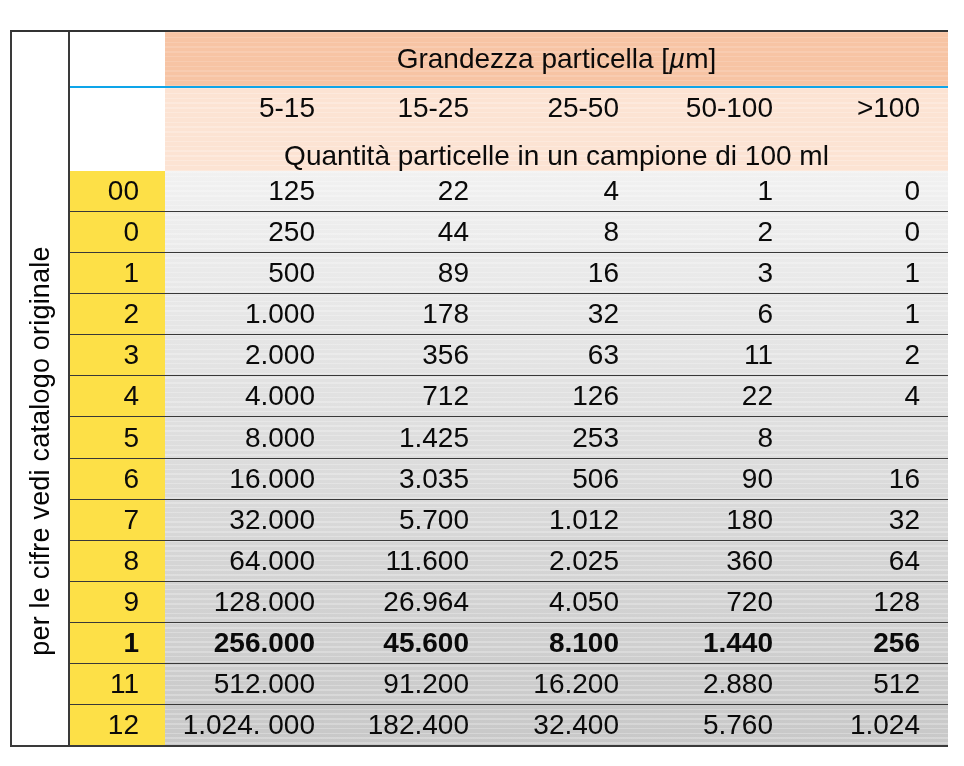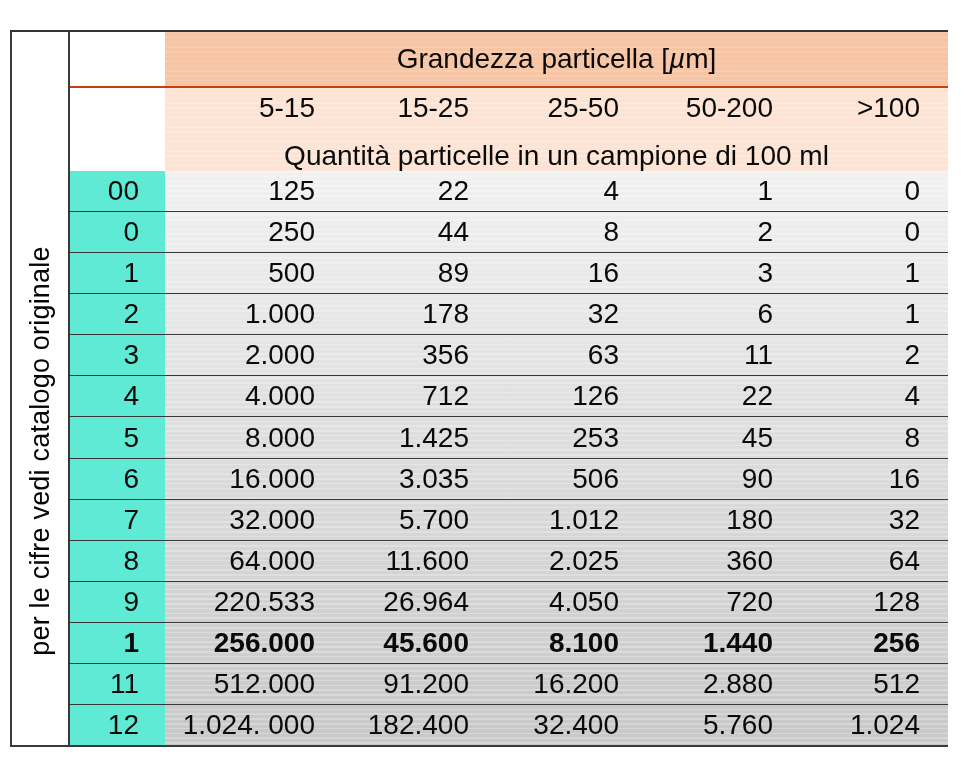--- a/index.html
+++ b/index.html
@@ -36,21 +36,21 @@
     font-size:27px;
     letter-spacing:0.2px;
     color:#050505;
   }
   .main-col{flex:1 1 auto;display:flex;flex-direction:column;min-width:0;}
 
   
   .hdr1-row{
     height:56px;flex:0 0 56px;
     box-sizing:border-box;
-    border-bottom:2px solid #c2410c;
+    border-bottom:2px solid #0ea5e9;
     display:grid;
     grid-template-columns:95px 1fr;
   }
   .hdr1-spacer{background:#ffffff;}
   .hdr1{
     background:
       repeating-linear-gradient(180deg, rgba(255,255,255,0.14) 0px, rgba(255,255,255,0.14) 1.5px, rgba(255,255,255,0) 1.5px, rgba(255,255,255,0) 4.8px),
       #F7C4A4;
     display:flex;align-items:center;justify-content:center;
     font-size:28px;
@@ -103,21 +103,21 @@
     position:relative;
     flex:1 1 0;
     display:grid;
     grid-template-columns:95px 176px 154px 150px 154px 147px;
     align-items:center;
     font-size:28px;
   }
   .row + .row{border-top:1.5px solid #383838;}
   .row.bold{font-weight:bold;}
   .cell{text-align:right;padding-right:26px;white-space:nowrap;}
-  .cell.code{background:#5eead4;align-self:stretch;display:flex;align-items:center;justify-content:flex-end;}
+  .cell.code{background:#fde047;align-self:stretch;display:flex;align-items:center;justify-content:flex-end;}
 </style>
 </head>
 <body>
 
 <div class="page">
   <div class="tbl">
 
     <div class="side-col">
       <div class="side-label">per le cifre  vedi catalogo originale</div>
     </div>
@@ -131,21 +131,21 @@
         </div>
       </div>
 
       <div class="hdr2-row">
         <div class="hdr2-spacer"></div>
         <div class="hdr2">
           <div class="ranges">
             <div class="range">5-15</div>
             <div class="range">15-25</div>
             <div class="range">25-50</div>
-            <div class="range">50-200</div>
+            <div class="range">50-100</div>
             <div class="range">&gt;100</div>
           </div>
           <div class="subtitle">Quantità particelle in un campione di 100 ml</div>
         </div>
       </div>
 
       <div class="rows" id="rows">
           <div class="row">
             <div class="cell code">00</div>
             <div class="cell val">125</div>
@@ -192,21 +192,20 @@
             <div class="cell val">712</div>
             <div class="cell val">126</div>
             <div class="cell val">22</div>
             <div class="cell val">4</div>
           </div>
           <div class="row">
             <div class="cell code">5</div>
             <div class="cell val">8.000</div>
             <div class="cell val">1.425</div>
             <div class="cell val">253</div>
-            <div class="cell val">45</div>
             <div class="cell val">8</div>
           </div>
           <div class="row">
             <div class="cell code">6</div>
             <div class="cell val">16.000</div>
             <div class="cell val">3.035</div>
             <div class="cell val">506</div>
             <div class="cell val">90</div>
             <div class="cell val">16</div>
           </div>
@@ -221,21 +220,21 @@
           <div class="row">
             <div class="cell code">8</div>
             <div class="cell val">64.000</div>
             <div class="cell val">11.600</div>
             <div class="cell val">2.025</div>
             <div class="cell val">360</div>
             <div class="cell val">64</div>
           </div>
           <div class="row">
             <div class="cell code">9</div>
-            <div class="cell val">220.533</div>
+            <div class="cell val">128.000</div>
             <div class="cell val">26.964</div>
             <div class="cell val">4.050</div>
             <div class="cell val">720</div>
             <div class="cell val">128</div>
           </div>
           <div class="row bold">
             <div class="cell code">1</div>
             <div class="cell val">256.000</div>
             <div class="cell val">45.600</div>
             <div class="cell val">8.100</div>

